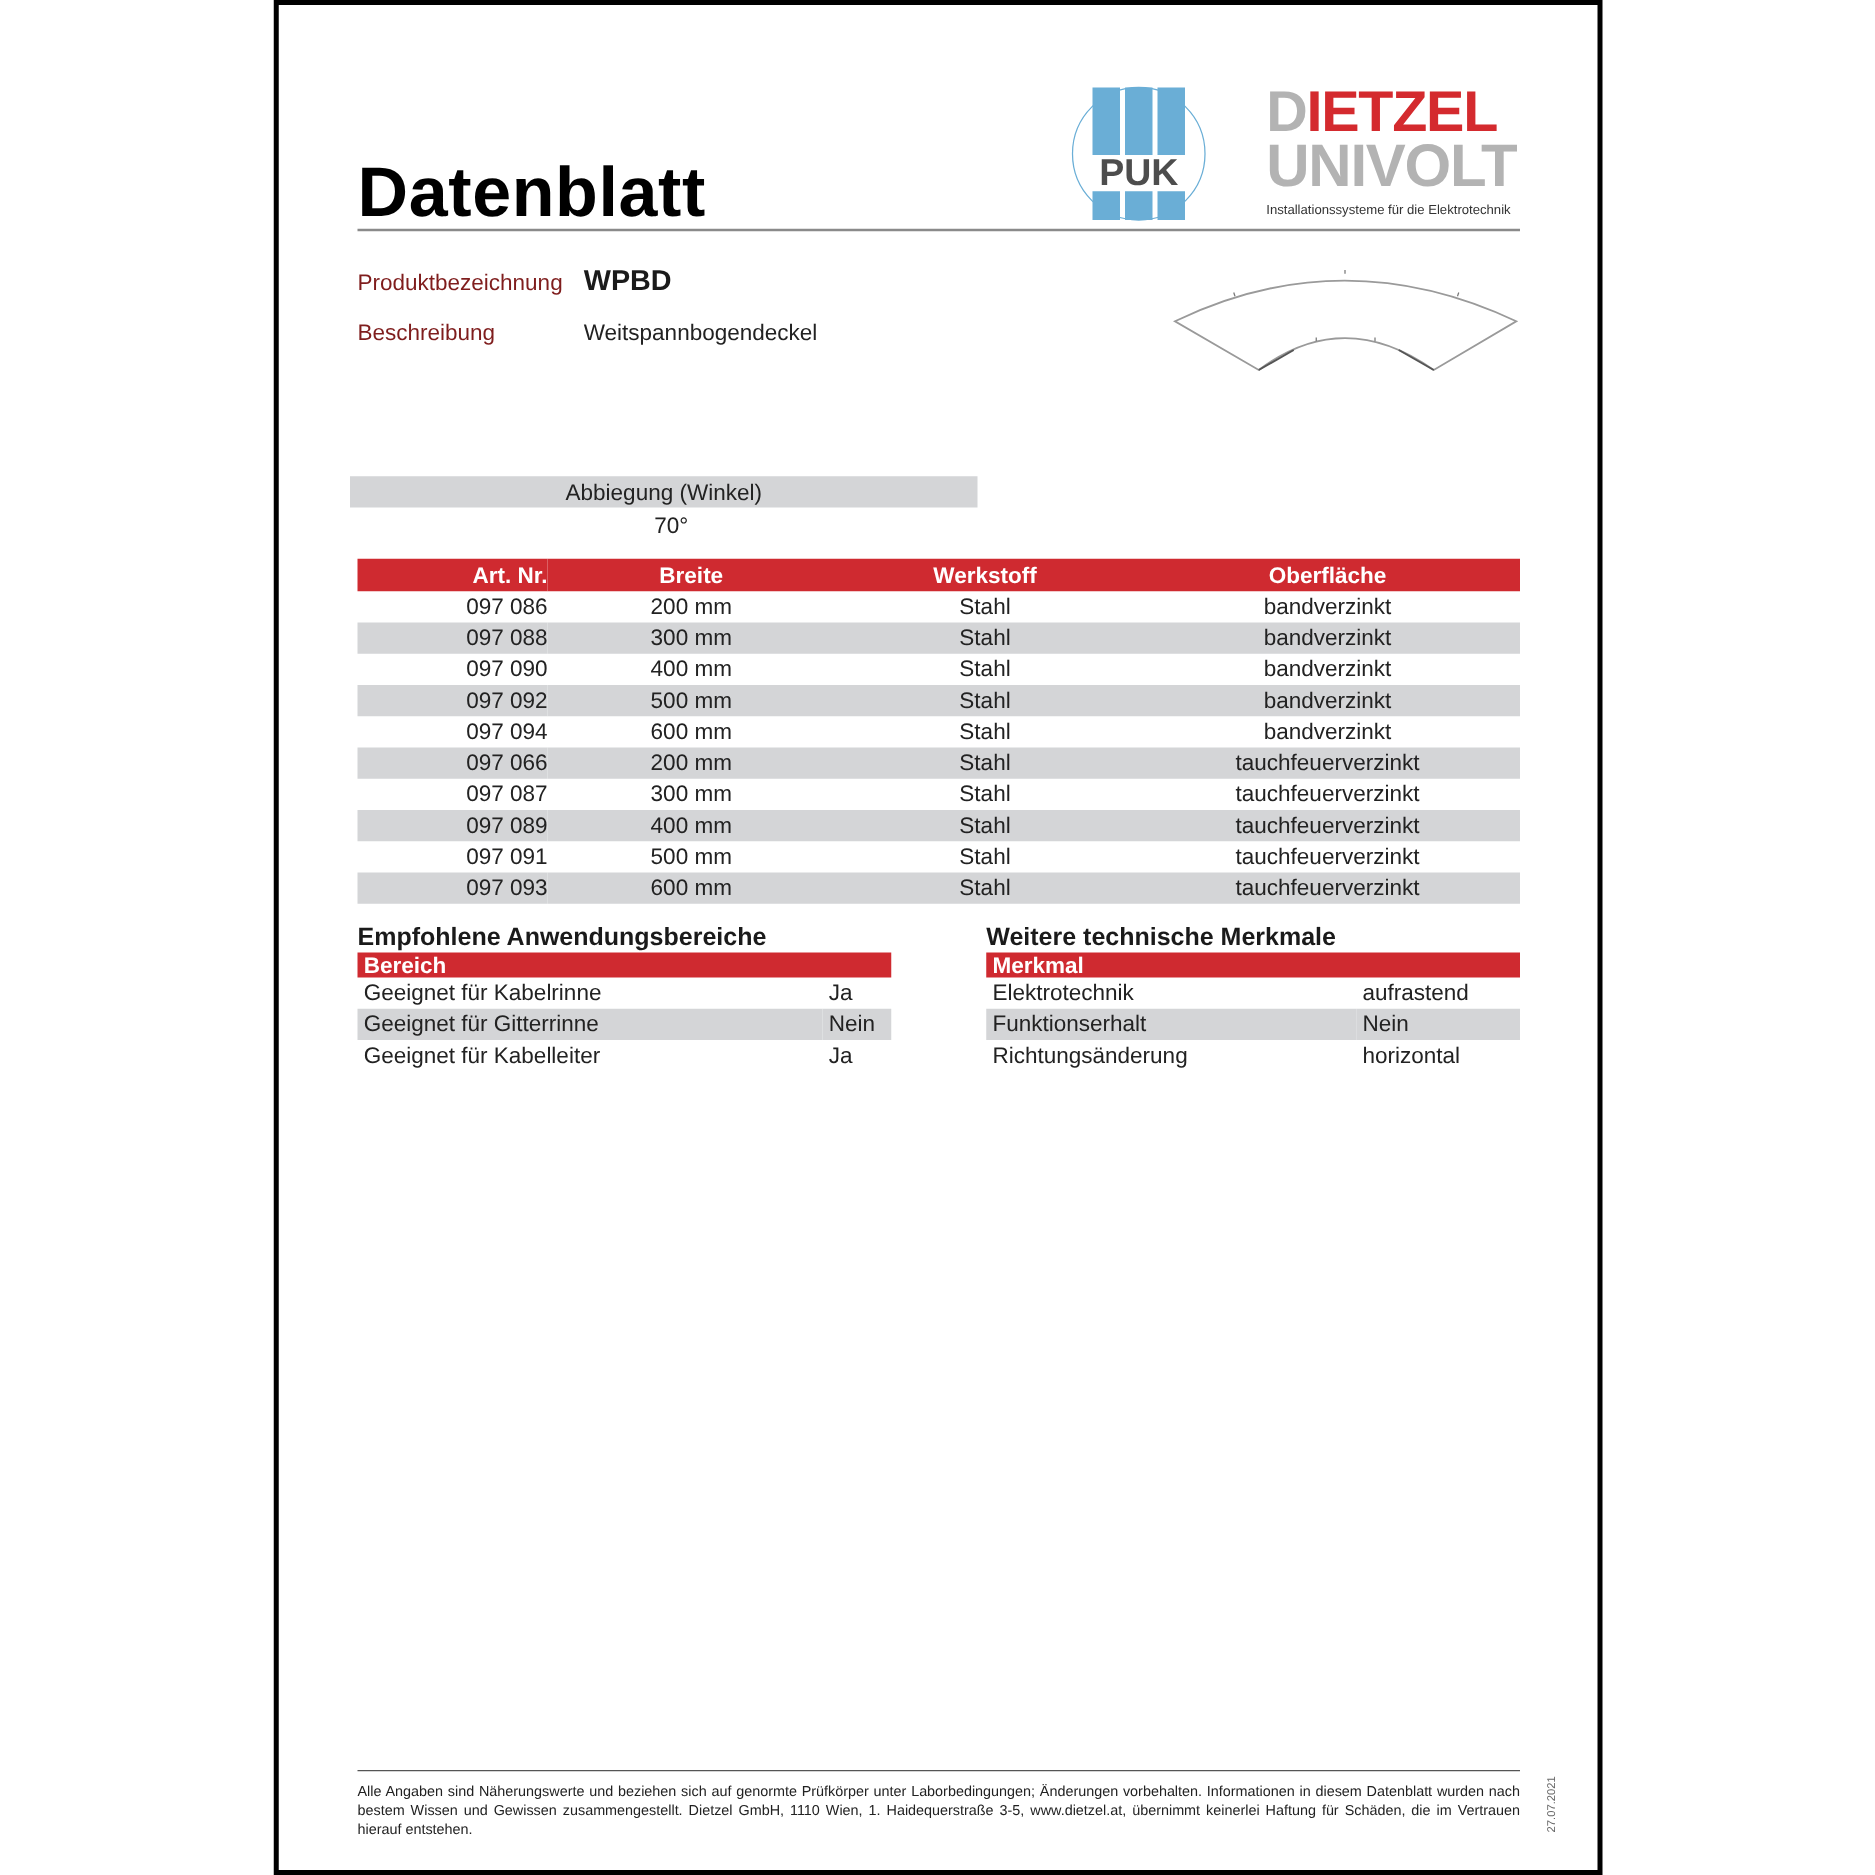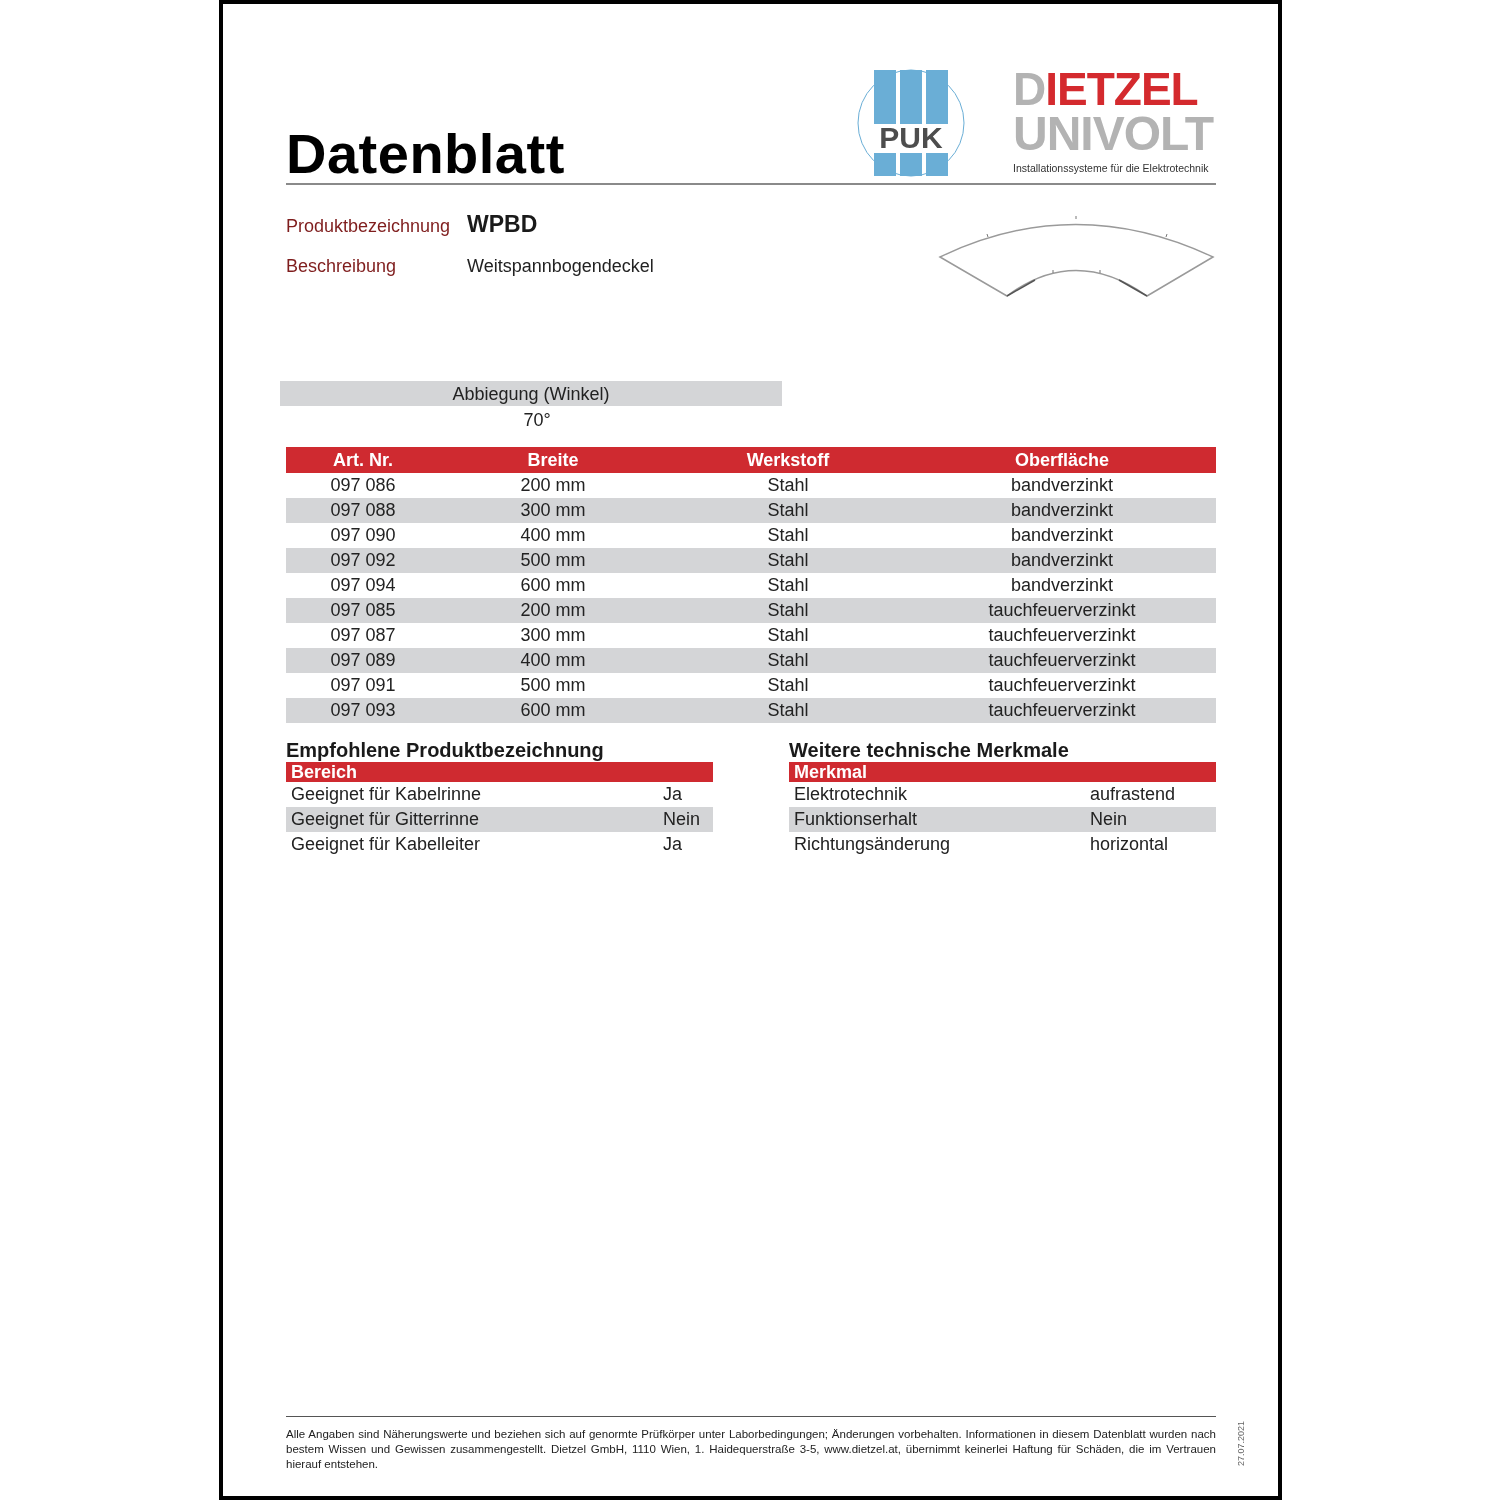--- a/index.html
+++ b/index.html
@@ -18,21 +18,21 @@
   .prod-value { left: 467px; top: 211px; font-size: 23px; font-weight: bold; color: #1a1a1a; }
   .desc-label { left: 286px; top: 256px; }
   .desc-value { left: 467px; top: 256px; font-size: 18px; color: #222; }
   .product-drawing { left: 935px; top: 210px; width: 285px; height: 95px; }
   .angle-head { left: 280px; top: 381px; width: 502px; height: 25px; background: #d4d5d7; text-align: center; font-size: 18px; line-height: 27px; color: #222; }
   .angle-val { left: 286px; top: 409px; width: 502px; text-align: center; font-size: 18px; line-height: 22px; color: #222; }
   table.main { position: absolute; left: 286px; top: 447px; width: 930px; border-collapse: collapse; font-size: 18px; color: #222; }
   table.main th { background: #cf2a30; color: #fff; font-weight: bold; height: 24px; padding: 0; line-height: 26px; }
   table.main td { height: 25px; padding: 0; line-height: 25px; }
   table.main tr.alt td { background: #d4d5d7; }
-  table.main .c1 { text-align: center; width: 150px; padding-left: 2px; }
+  table.main .c1 { text-align: right; width: 150px; padding-left: 2px; }
   table.main .c2 { text-align: center; width: 230px; }
   table.main .c3 { text-align: center; width: 240px; }
   table.main .c4 { text-align: center; }
   .sec-title { font-size: 20px; font-weight: bold; color: #1a1a1a; }
   .sec-left-title { left: 286px; top: 739px; }
   .sec-right-title { left: 789px; top: 739px; }
   table.sub { position: absolute; border-collapse: collapse; font-size: 18px; color: #222; }
   table.sub th { background: #cf2a30; color: #fff; font-weight: bold; text-align: left; height: 20px; line-height: 20px; padding: 0 0 0 5px; }
   table.sub td { height: 25px; line-height: 25px; padding: 0 0 0 5px; }
   table.sub tr.alt td { background: #d4d5d7; }
@@ -125,21 +125,21 @@
       <td class="c3">Stahl</td>
       <td class="c4">bandverzinkt</td>
     </tr>
     <tr>
       <td class="c1">097 094</td>
       <td class="c2">600 mm</td>
       <td class="c3">Stahl</td>
       <td class="c4">bandverzinkt</td>
     </tr>
     <tr class="alt">
-      <td class="c1">097 085</td>
+      <td class="c1">097 066</td>
       <td class="c2">200 mm</td>
       <td class="c3">Stahl</td>
       <td class="c4">tauchfeuerverzinkt</td>
     </tr>
     <tr>
       <td class="c1">097 087</td>
       <td class="c2">300 mm</td>
       <td class="c3">Stahl</td>
       <td class="c4">tauchfeuerverzinkt</td>
     </tr>
@@ -157,21 +157,21 @@
     </tr>
     <tr class="alt">
       <td class="c1">097 093</td>
       <td class="c2">600 mm</td>
       <td class="c3">Stahl</td>
       <td class="c4">tauchfeuerverzinkt</td>
     </tr>
   </tbody>
 </table>
 
-<div class="abs sec-title sec-left-title">Empfohlene Produktbezeichnung</div>
+<div class="abs sec-title sec-left-title">Empfohlene Anwendungsbereiche</div>
 <table class="sub sub-left">
   <tbody>
       <tr>
         <th colspan="2">Bereich</th>
       </tr>
   <tr>
     <td>Geeignet für Kabelrinne</td>
     <td class="v">Ja</td>
   </tr>
   <tr class="alt">

